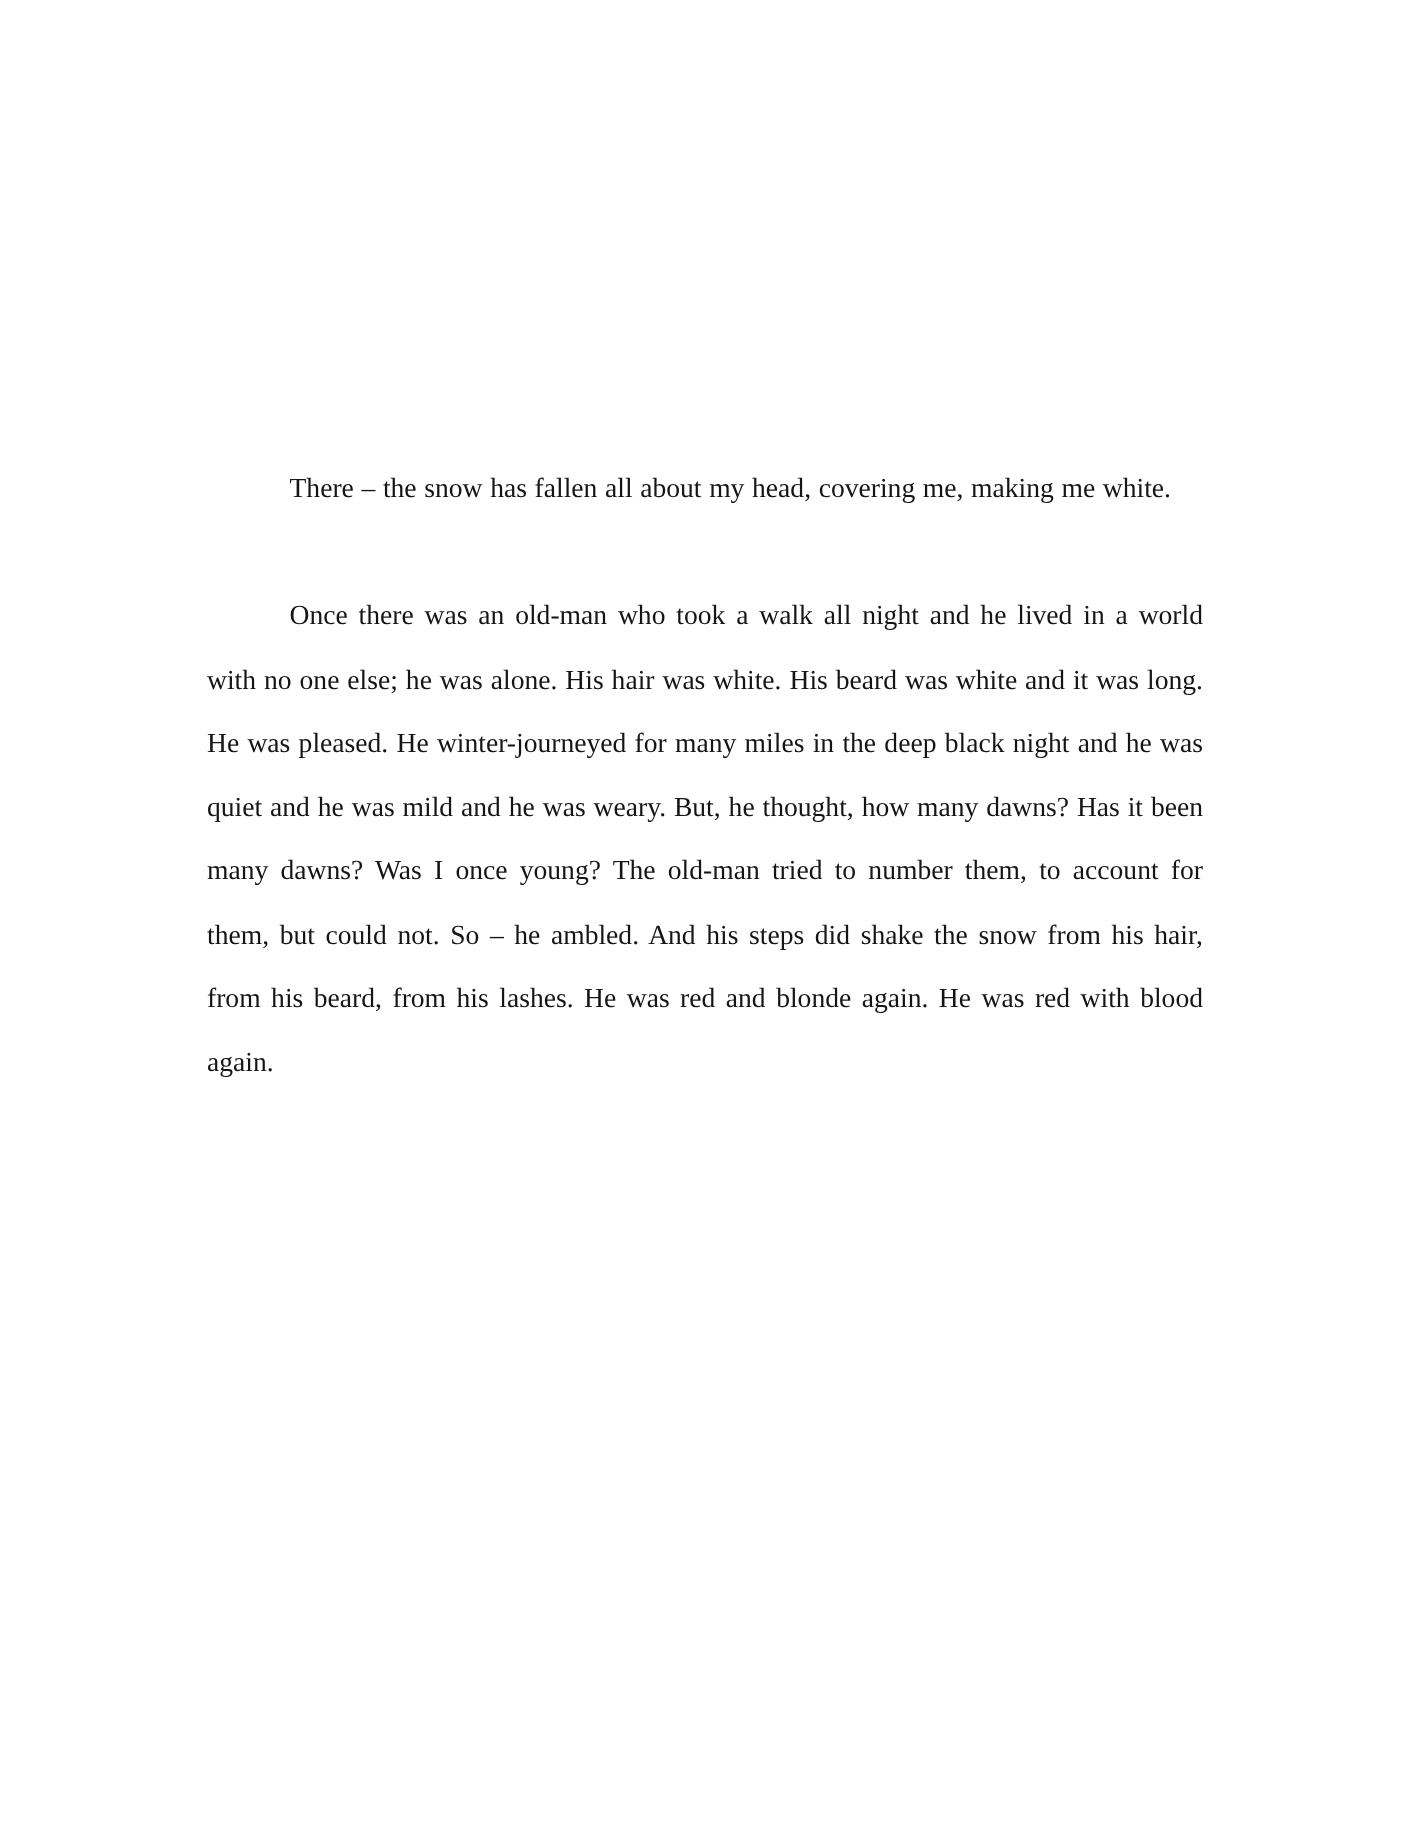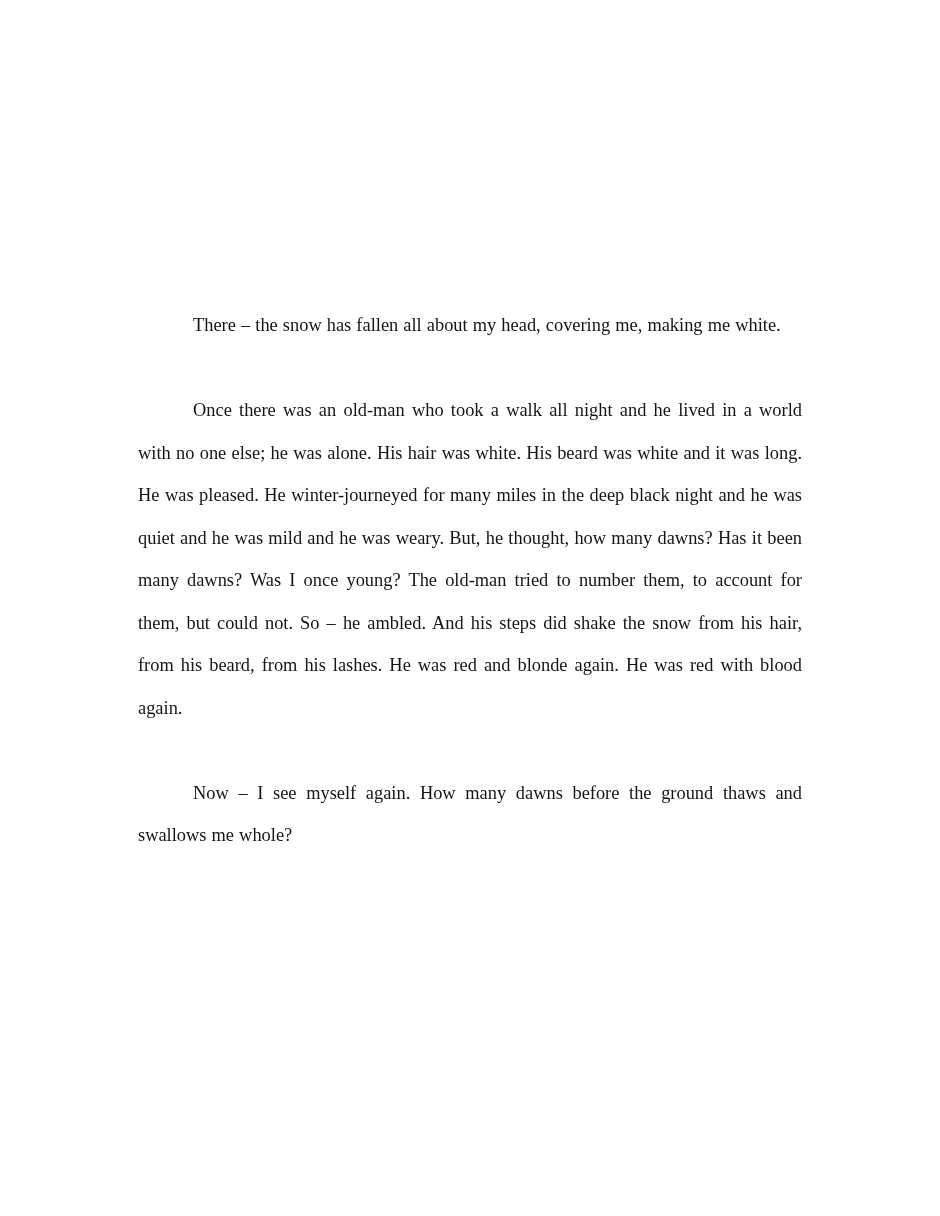--- a/index.html
+++ b/index.html
@@ -34,15 +34,14 @@
     margin-bottom: 0;
   }
 </style>
 </head>
 <body>
 
 <div class="page">
   <div class="content">
     <p class="para">There – the snow has fallen all about my head, covering me, making me white.</p>
     <p class="para">Once there was an old-man who took a walk all night and he lived in a world with no one else; he was alone. His hair was white. His beard was white and it was long. He was pleased. He winter-journeyed for many miles in the deep black night and he was quiet and he was mild and he was weary. But, he thought, how many dawns? Has it been many dawns? Was I once young? The old-man tried to number them, to account for them, but could not. So – he ambled. And his steps did shake the snow from his hair, from his beard, from his lashes. He was red and blonde again. He was red with blood again.</p>
-    <p class="para">Now – I see myself again. How many dawns before the ground thaws and swallows me whole?</p>
   </div>
 </div>
 
 </body></html>

